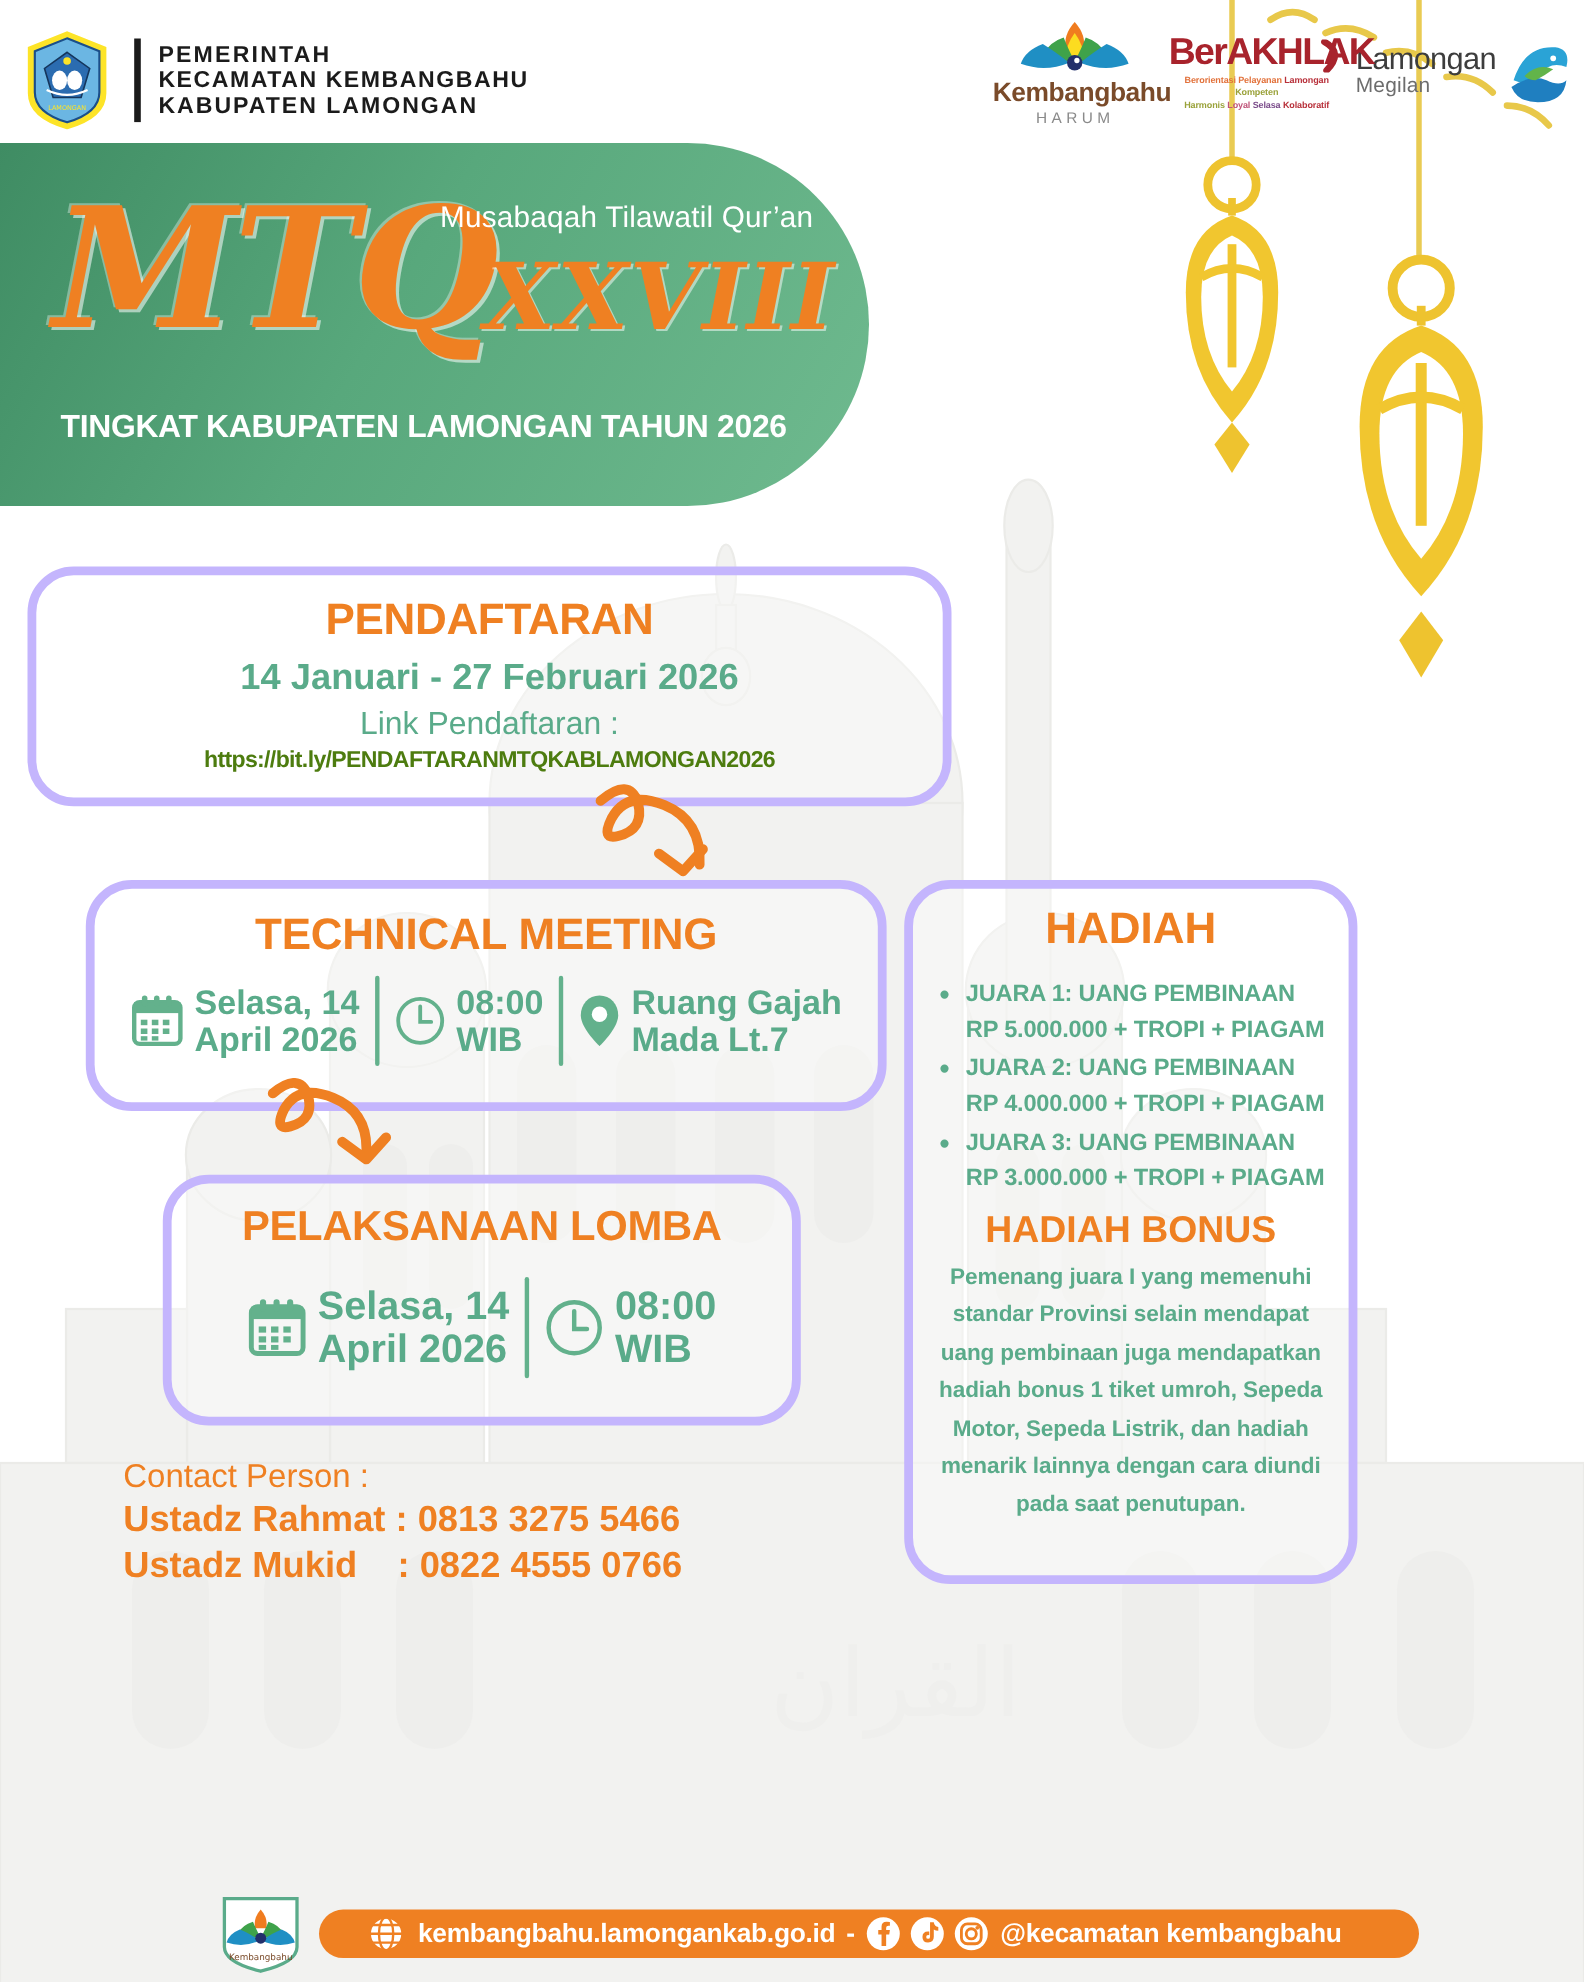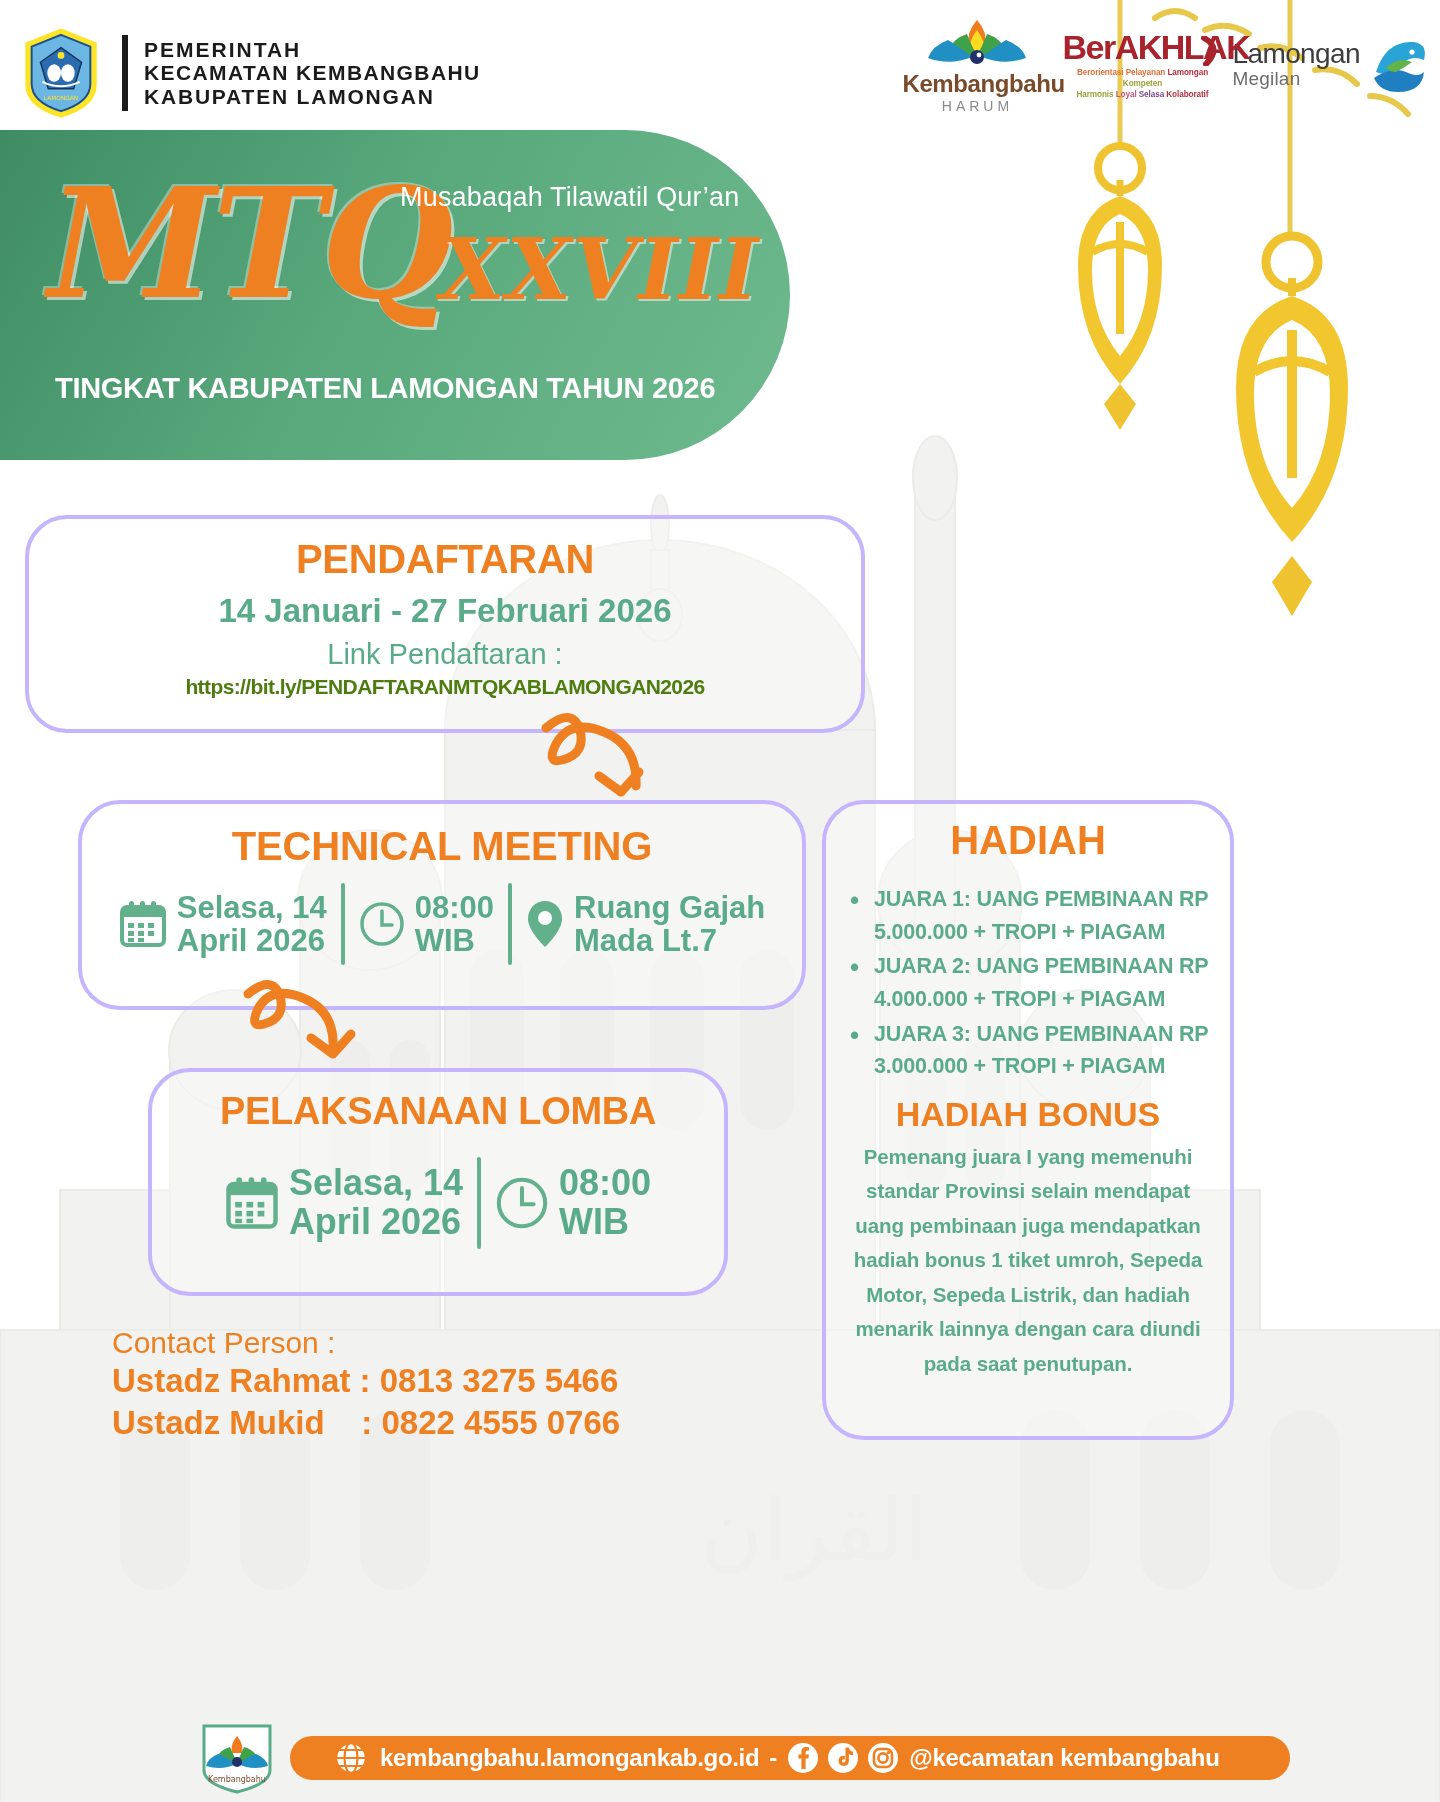--- a/index.html
+++ b/index.html
@@ -66,21 +66,21 @@
   .mtq-line3 {
     position:absolute; left:55px; top:242px;
     font-size:29px; font-weight:bold; color:#ffffff; letter-spacing:-0.3px;
   }
 
   
   .lanterns { position:absolute; right:0; top:0; width:470px; height:800px; z-index:4; }
 
   
   .obox {
-    position:absolute; border:4px solid #c4b5fd; border-radius:42px;
+    position:absolute; border:8px solid #c4b5fd; border-radius:42px;
     background:rgba(255,255,255,0.35); z-index:7;
   }
 
   .box-pendaftaran { left:25px; top:515px; width:840px; height:218px; }
   .ttl-orange { color:#ef8022; font-weight:bold; text-align:center; }
   .pd-title { font-size:40px; margin-top:18px; letter-spacing:-0.3px; }
   .pd-dates { font-size:33px; font-weight:bold; text-align:center; color:#5aab8a; margin-top:10px; }
   .pd-linklabel { font-size:29px; text-align:center; color:#5aab8a; margin-top:8px; font-weight:500; }
   .pd-url { font-size:21px; text-align:center; color:#4d7c0f; font-weight:bold; margin-top:4px; letter-spacing:-0.6px; }
 

